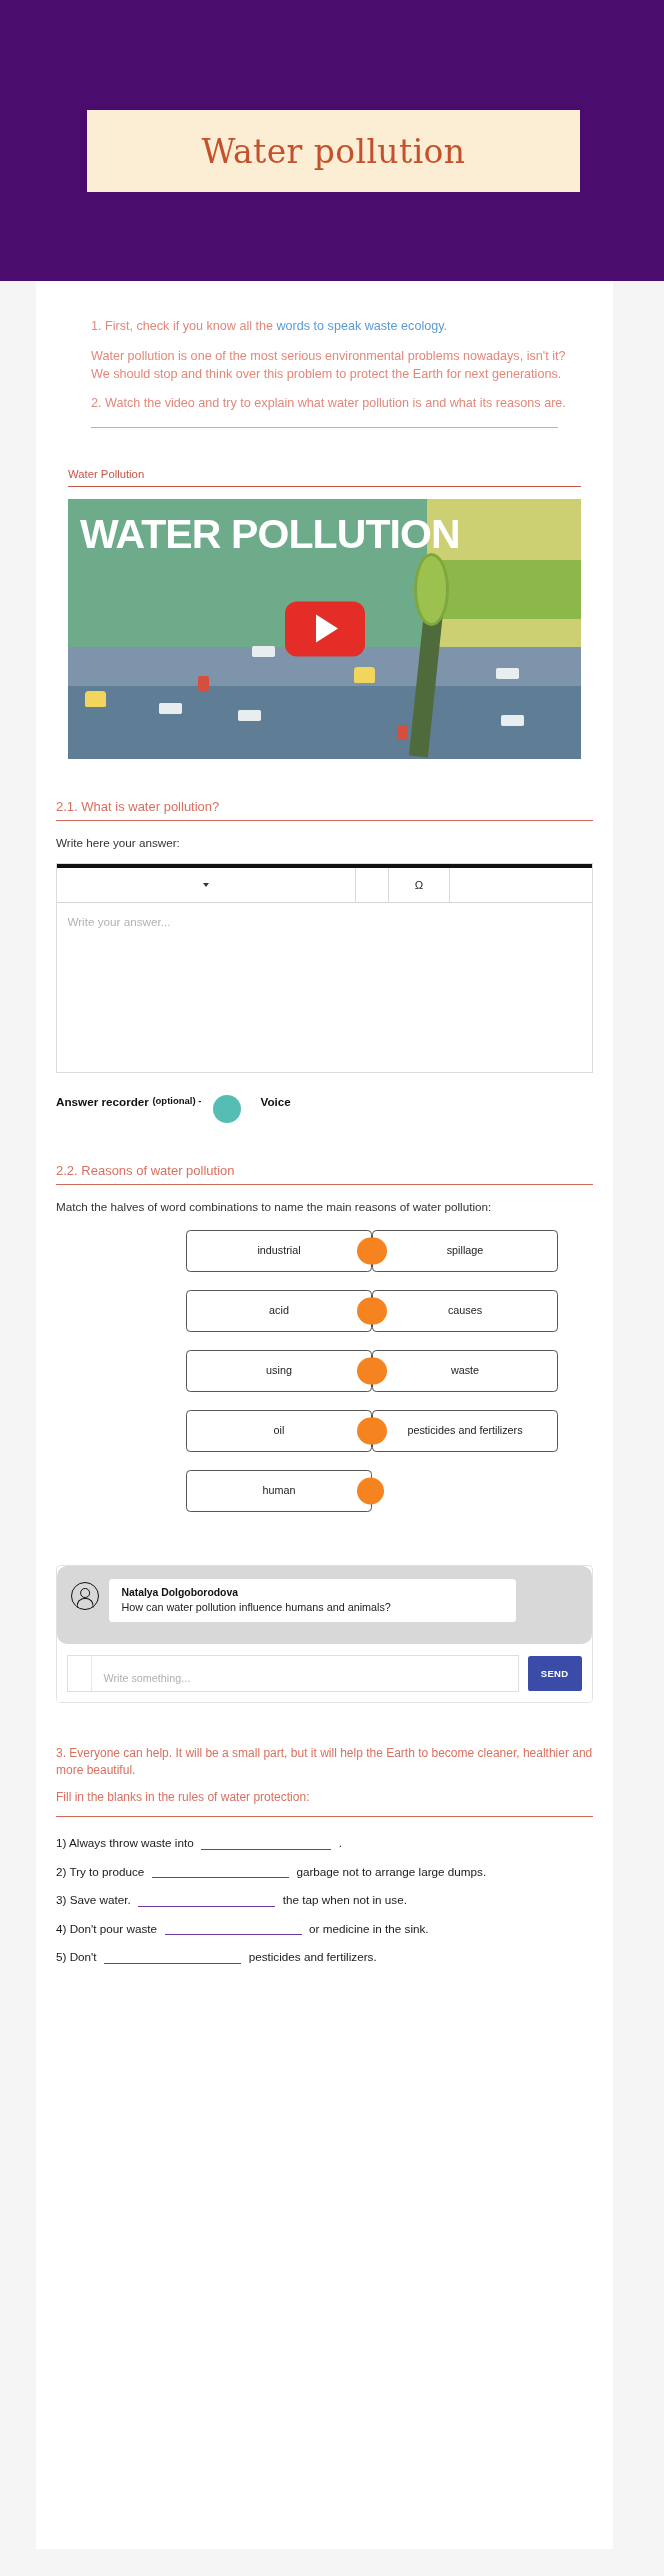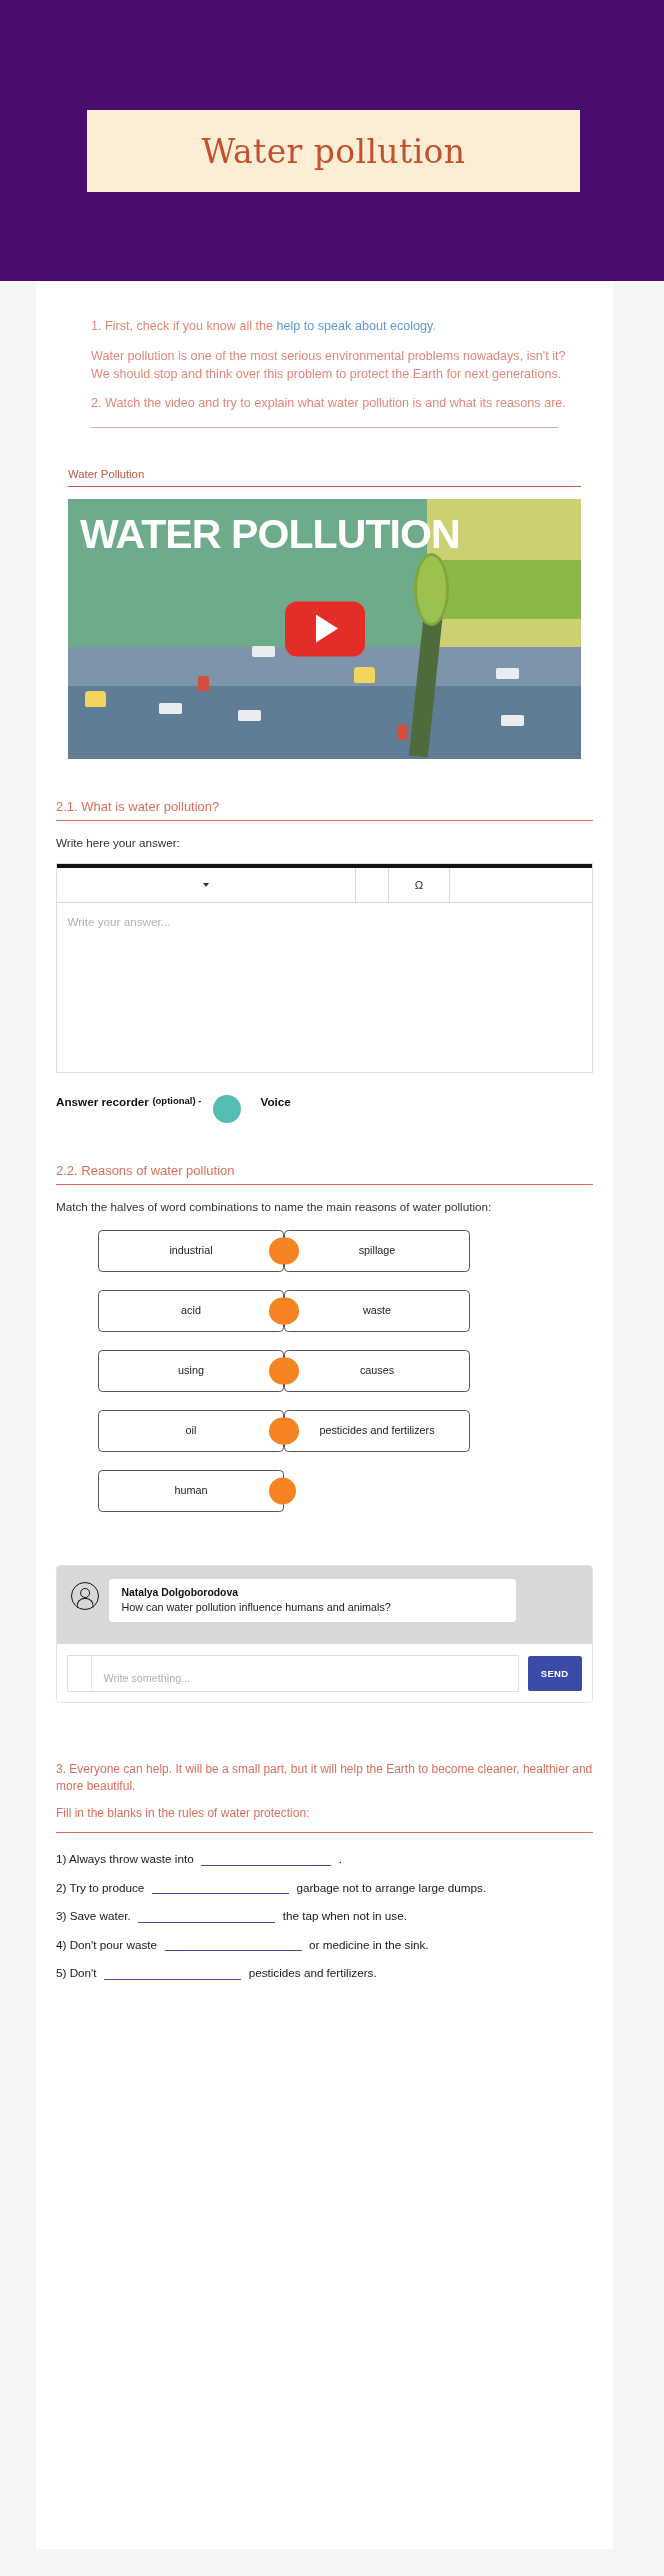--- a/index.html
+++ b/index.html
@@ -191,21 +191,21 @@
   .rec-circle {
     width: 28px; height: 28px;
     border-radius: 50%;
     background: #55bdb4;
     margin: 0 19px 0 12px;
   }
 
   
   .match-wrap {
     display:flex;
-    justify-content: flex-start;
+    justify-content: flex-end;
     padding: 0 35px 0 42px;
     margin-top: 14px;
   }
   .match-col { width: 186px; }
   .match-item {
     position: relative;
     height: 42px;
     border: 0.9px solid #555;
     border-radius: 4.3px;
     margin-bottom: 18px;
@@ -228,21 +228,21 @@
   .match-col.right .dot { left: -13px; }
   .match-item.tall { padding: 0 26px; }
 
   
   .discuss {
     margin-top: 35px;
     border: 0.9px solid #e2e2e2;
     border-radius: 4.3px;
     overflow:hidden;
   }
-  .discuss-body { background:#d8d8d8; padding: 13px 14px 22.5px 14px; display:flex; gap:10.4px;}
+  .discuss-body { background:#d8d8d8; padding: 13px 14px 22.5px 14px; display:flex; gap:10.4px;border-radius:10px;}
   .avatar {
     flex: 0 0 28px;
     width:28px;height:28px;
     border-radius:50%;
     border:1.4px solid #111;
     position:relative;
     margin-top:3.5px;
   }
   .avatar::before{
     content:"";position:absolute;left:50%;top:5.2px;transform:translateX(-50%);
@@ -285,21 +285,21 @@
     font-weight: 700;
     letter-spacing:0.3px;
     display:flex;align-items:center;justify-content:center;
     border-radius:2.6px;
     height:35px;
     align-self:flex-start;
     margin-top:1.7px;
   }
 
   
-  .final { margin-top: 58px; }
+  .final { margin-top: 42px; }
   .final p.red {
     color:#d8705f;
     font-size:12px;
     line-height:1.45;
     margin-bottom: 9.5px;
   }
   .final-rule { border:0;border-top:0.9px solid #cf6a58;margin: 5.2px 0 14px 0;}
   .blank-line {
     display:inline-block;
     min-width: 130px;
@@ -321,21 +321,21 @@
 
 <div class="hero">
   <div class="title-box">
     <h1>Water pollution</h1>
   </div>
 </div>
 
 <div class="card">
 
   <div class="intro">
-    <p><span>1. First, check if you know all the </span><a class="link-blue" href="#">help to speak about ecology</a><span>.</span></p>
+    <p><span>1. First, check if you know all the </span><a class="link-blue" href="#">words to speak waste ecology</a><span>.</span></p>
     <p>Water pollution is one of the most serious environmental problems nowadays, isn't it? We should stop and think over this problem to protect the Earth for next generations.</p>
     <p>2. Watch the video and try to explain what water pollution is and what its reasons are.</p>
   </div>
   <hr class="rule-line">
 
   <div class="video-sec">
     <div class="video-label">Water Pollution</div>
     <hr class="video-divider">
     <div class="video-frame">
       <div class="vid-bg-left"></div>
@@ -413,25 +413,25 @@
             <span class="dot"></span>
           </div>
       </div>
       <div class="match-col right">
         <div class="match-item">
             <span class="dot"></span>
             <span>spillage</span>
           </div>
         <div class="match-item">
             <span class="dot"></span>
+            <span>causes</span>
+          </div>
+        <div class="match-item">
+            <span class="dot"></span>
             <span>waste</span>
-          </div>
-        <div class="match-item">
-            <span class="dot"></span>
-            <span>causes</span>
           </div>
         <div class="match-item tall">
             <span class="dot"></span>
             <span>pesticides and fertilizers</span>
           </div>
       </div>
     </div>
   </div>
 
   <div class="discuss">

